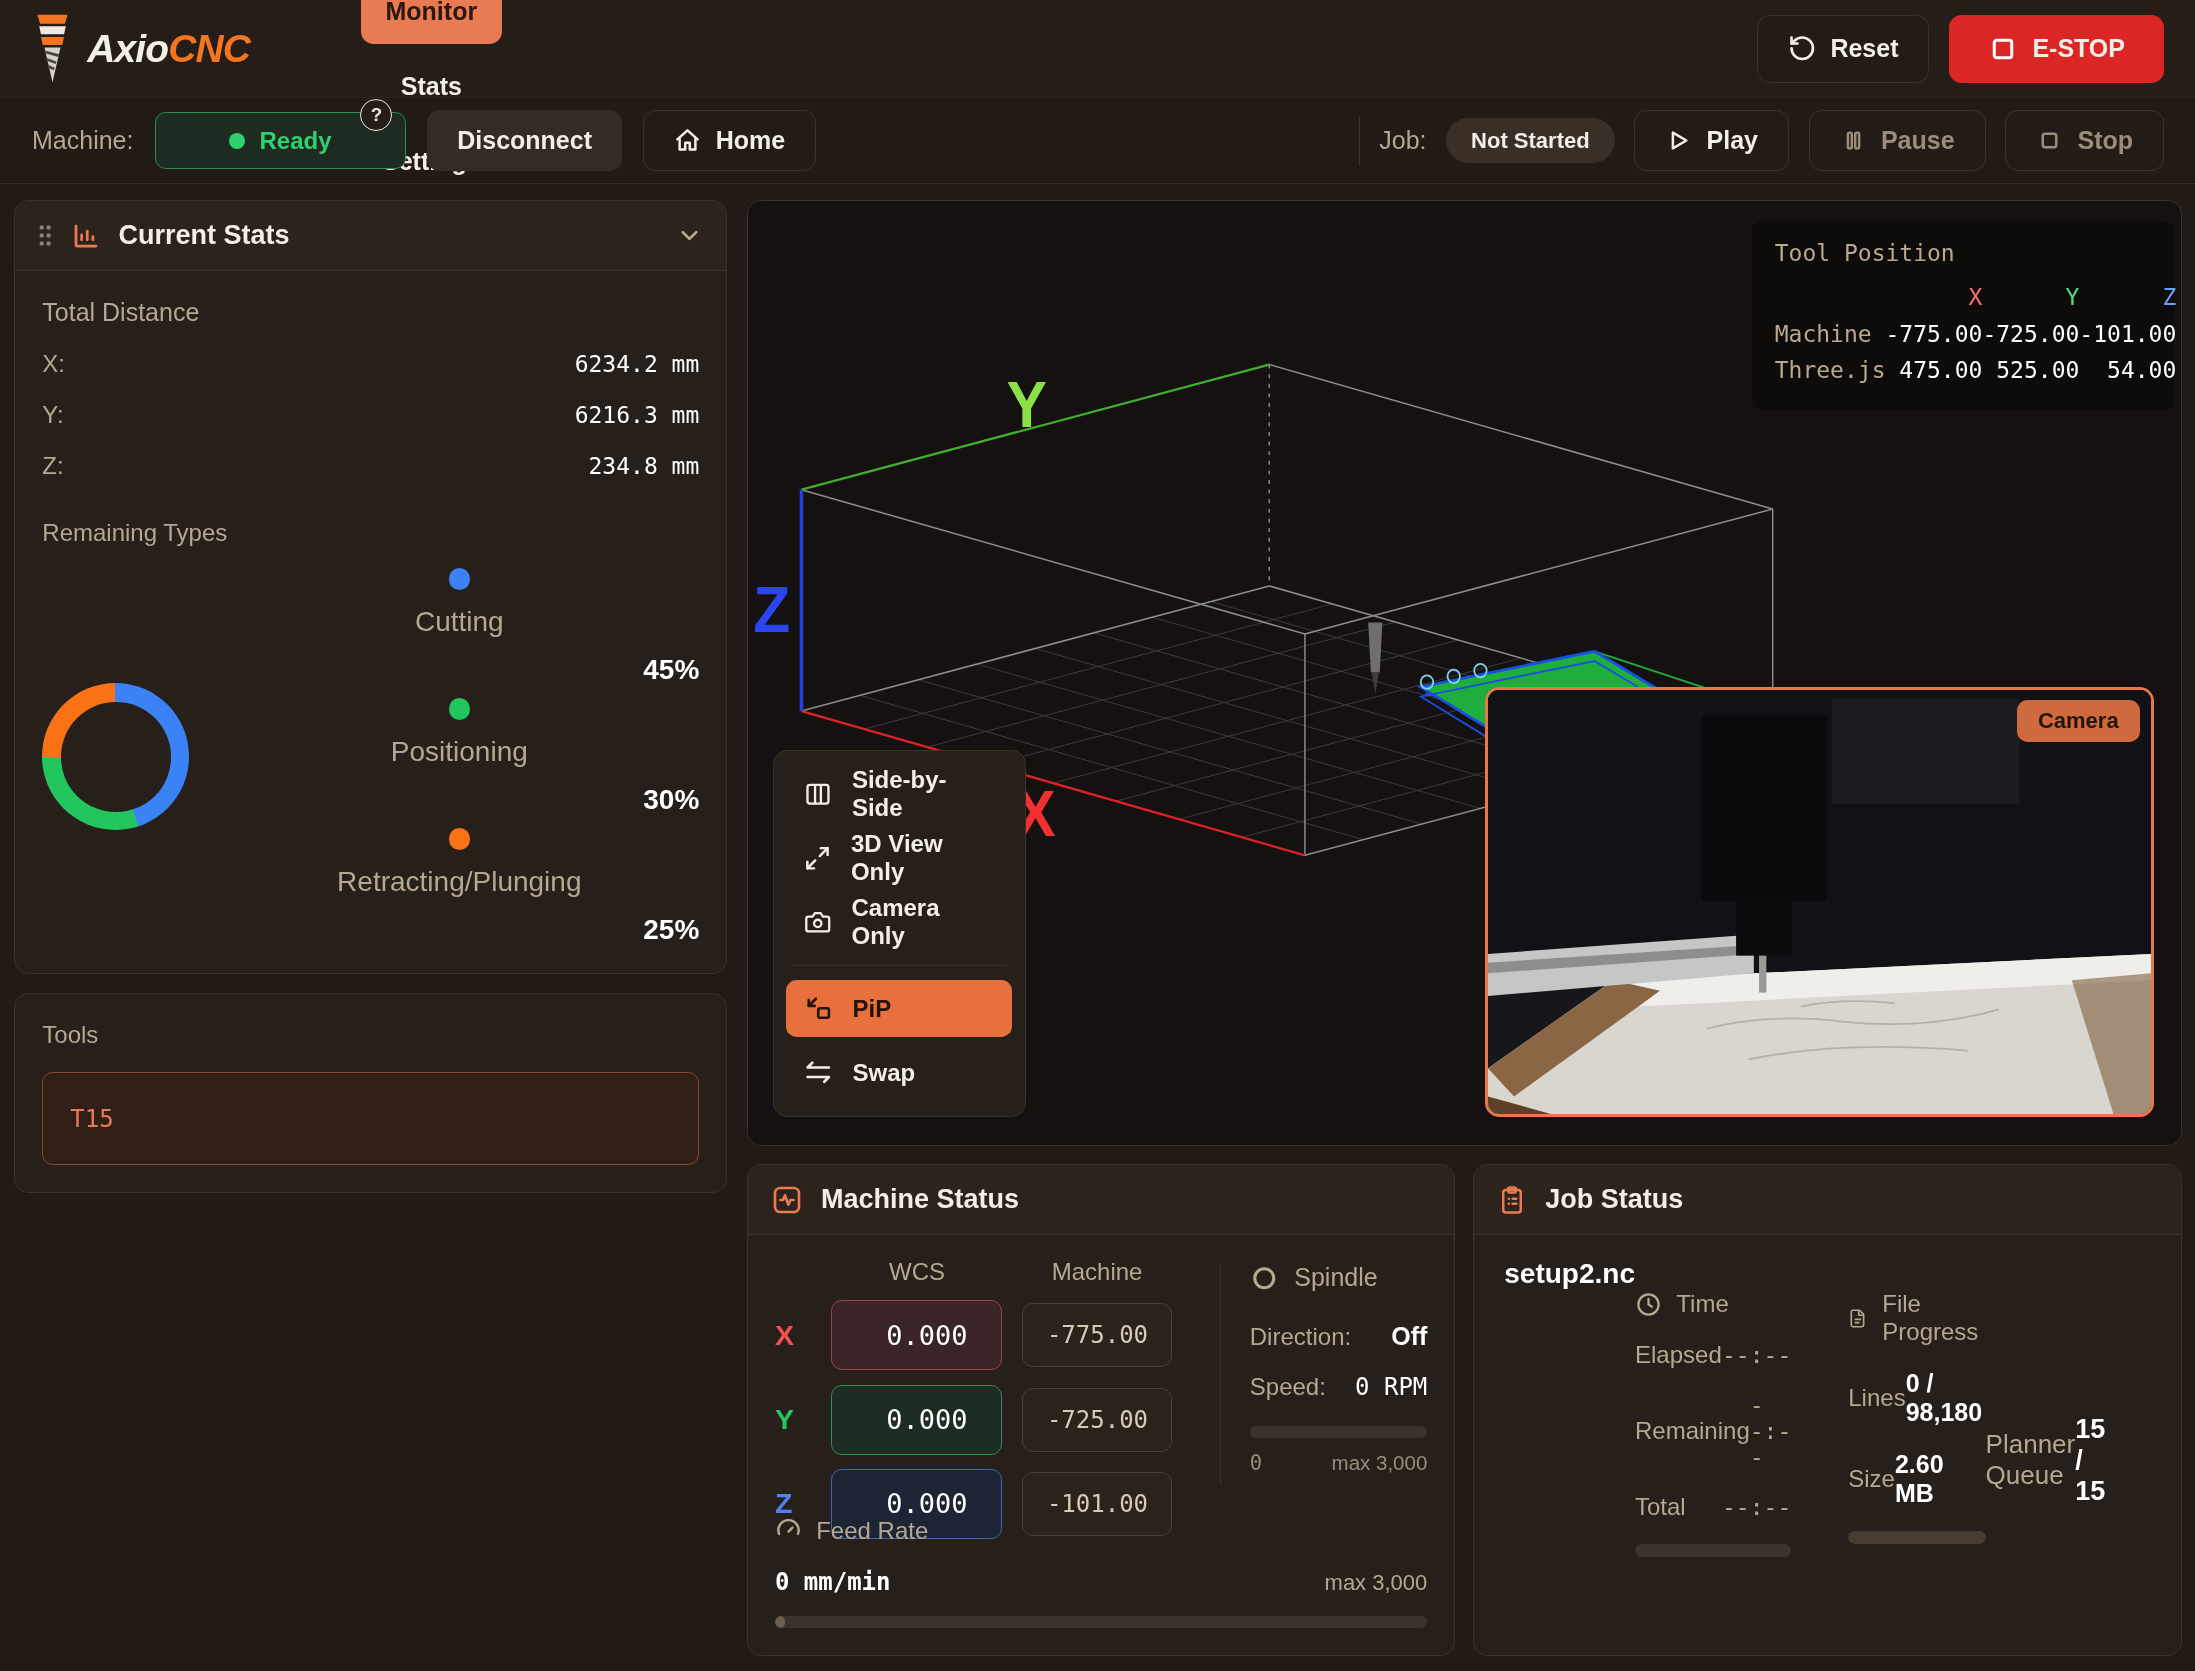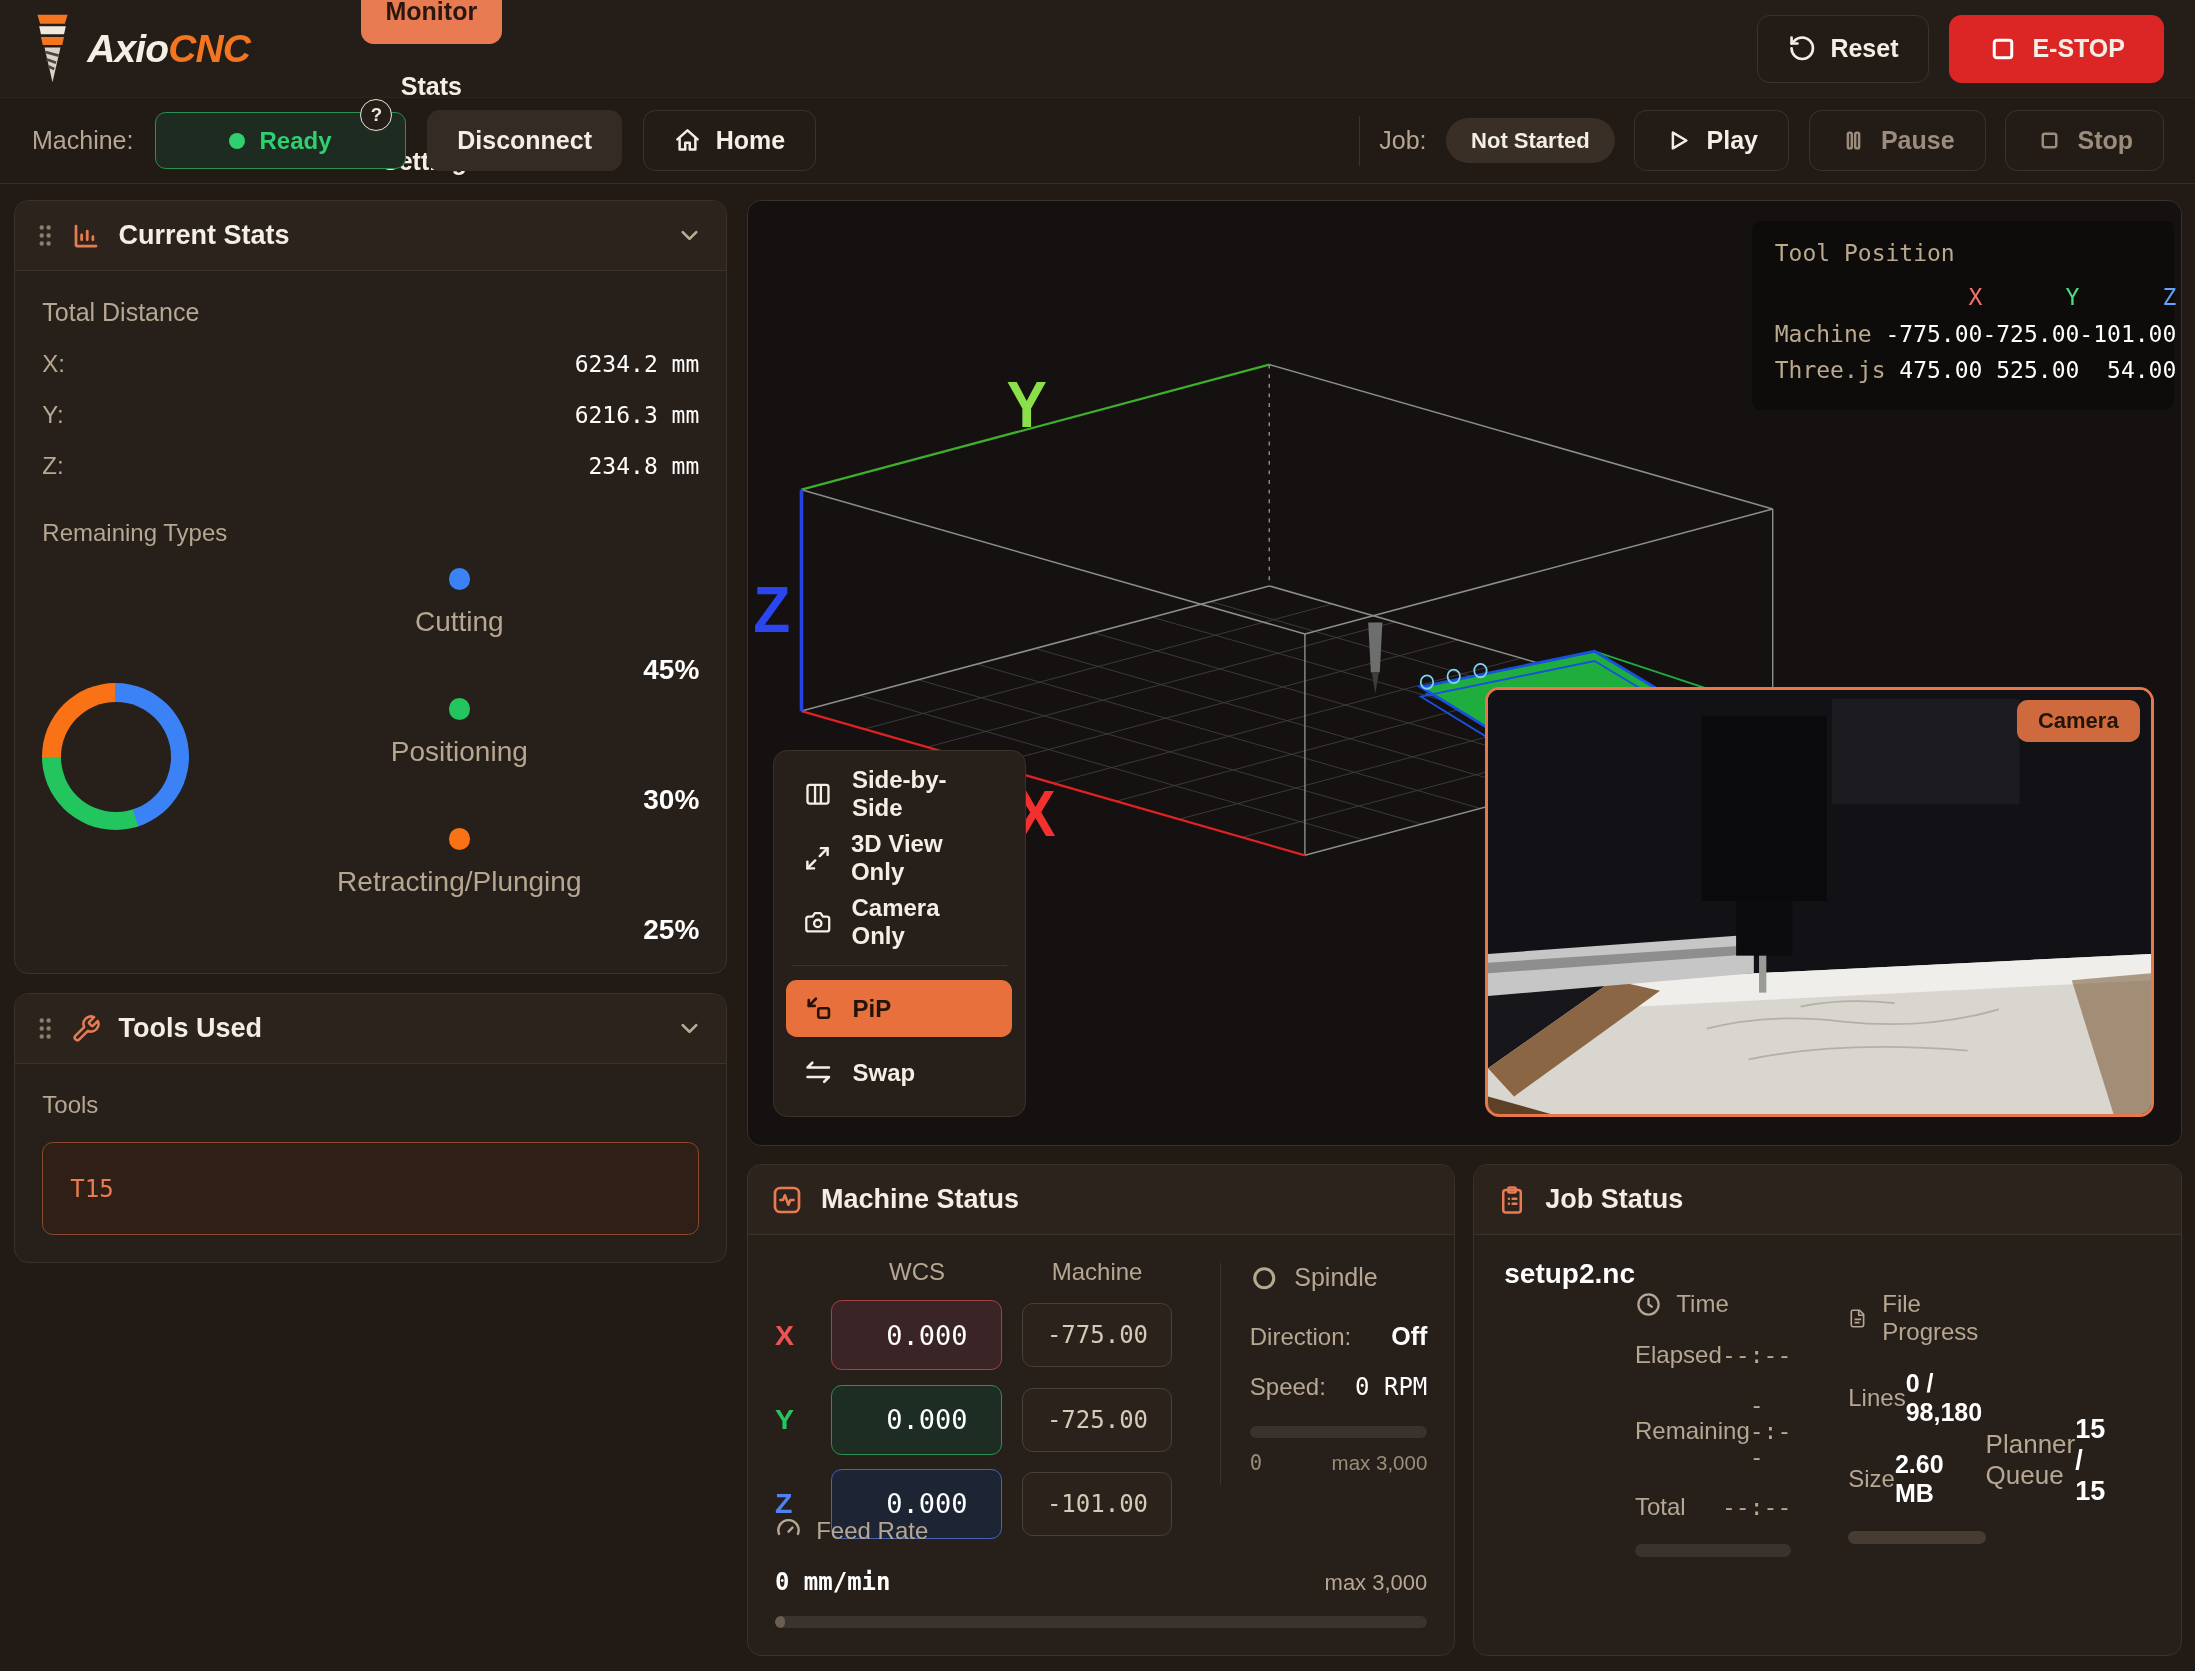--- a/index.html
+++ b/index.html
@@ -290,41 +290,20 @@
               <span class="leg-dot" style="background:#f97316"></span>
               <span>Retracting/Plunging</span>
                 <span class="leg-pct">25%</span>
             </div>
           </div>
         </div>
       </div>
     </section>
 
     <section class="panel">
-      <div class="p-head">
-        <span class="drag">
-          <svg width="14.3" height="23" viewBox="0 0 12 20" fill="currentColor">
-              <circle cx="3" cy="3" r="1.9"></circle>
-              <circle cx="9" cy="3" r="1.9"></circle>
-              <circle cx="3" cy="10" r="1.9"></circle>
-              <circle cx="9" cy="10" r="1.9"></circle>
-              <circle cx="3" cy="17" r="1.9"></circle>
-              <circle cx="9" cy="17" r="1.9"></circle>
-            </svg>
-        </span>
-        <svg class="head-ico" width="30" height="30" viewBox="0 0 24 24" fill="none" stroke="currentColor" stroke-width="2" stroke-linecap="round" stroke-linejoin="round">
-          <path d="M14.7 6.3a1 1 0 0 0 0 1.4l1.6 1.6a1 1 0 0 0 1.4 0l3.77-3.77a6 6 0 0 1-7.94 7.94l-6.91 6.91a2.12 2.12 0 0 1-3-3l6.91-6.91a6 6 0 0 1 7.94-7.94l-3.76 3.76z"></path>
-        </svg>
-        <span class="p-title">Tools Used</span>
-        <span class="chev">
-          <svg width="27" height="27" viewBox="0 0 24 24" fill="none" stroke="currentColor" stroke-width="2.4" stroke-linecap="round" stroke-linejoin="round">
-              <path d="M6 9l6 6 6-6"></path>
-            </svg>
-        </span>
-      </div>
       <div class="p-body">
         <span class="tools-label">Tools</span>
         <div class="tool-chip">
             <span>T15</span>
           </div>
       </div>
     </section>
   </div>
 
   <div class="col-right">

